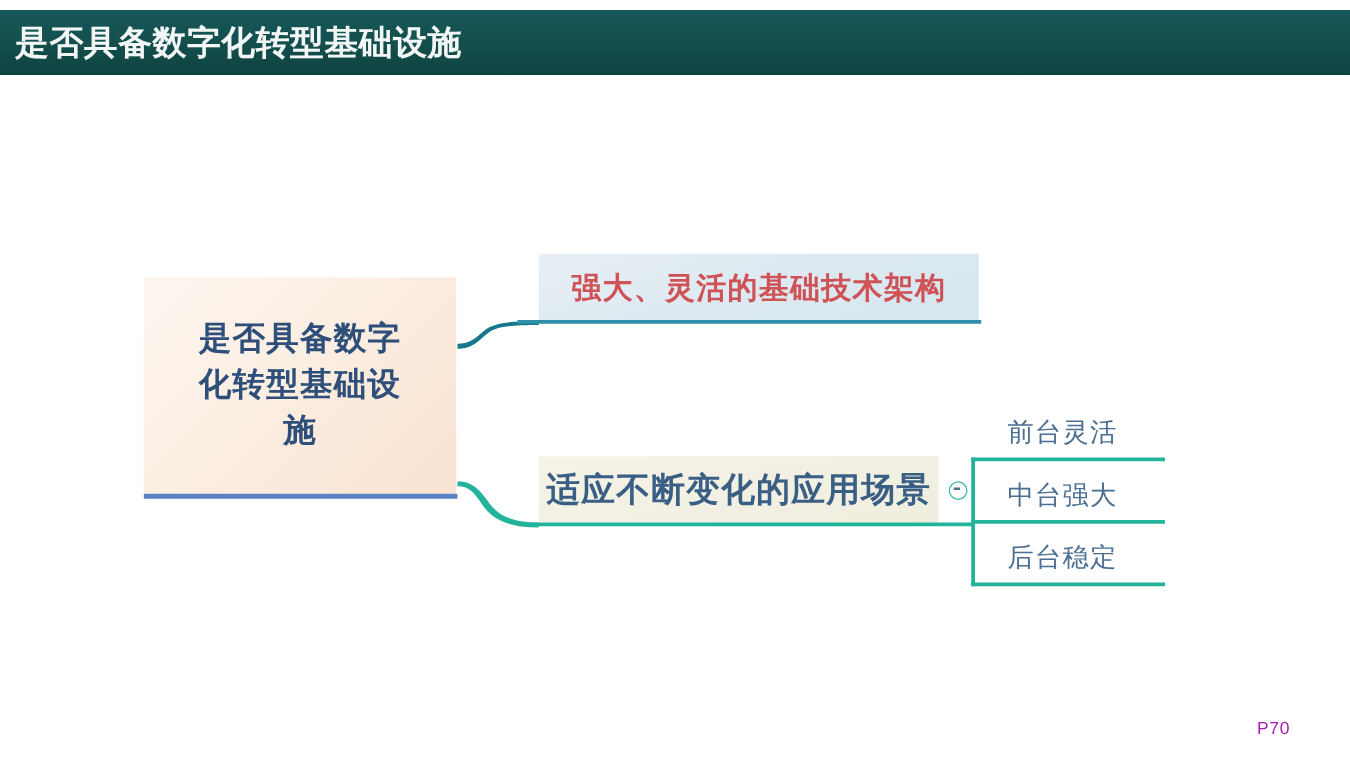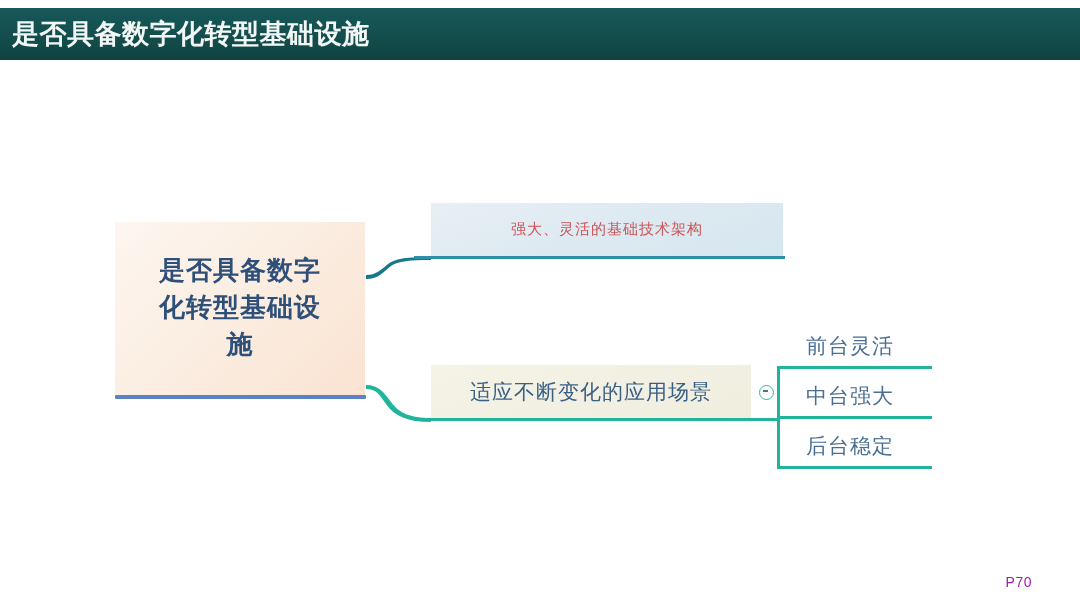--- a/index.html
+++ b/index.html
@@ -94,22 +94,22 @@
     top: 143px;
     width: 352px;
     height: 53px;
     background: linear-gradient(160deg, #e7eff4 0%, #dce9f1 55%, #d6e7ef 100%);
     display: flex;
     align-items: center;
     justify-content: center;
   }
   .branch1-text {
     color: #cf5257;
-    font-size: 15px;
-    font-weight: 400;
+    font-size: 24px;
+    font-weight: 700;
     letter-spacing: 1px;
     white-space: nowrap;
     font-family: "Liberation Sans", "DejaVu Sans", sans-serif;
   }
   .branch1-underline {
     position: absolute;
     left: 414px;
     top: 196px;
     width: 371px;
     height: 3px;
@@ -123,22 +123,22 @@
     top: 305px;
     width: 320px;
     height: 53px;
     background: linear-gradient(160deg, #f4f3e6 0%, #f1f0e3 55%, #efeede 100%);
     display: flex;
     align-items: center;
     justify-content: center;
   }
   .branch2-text {
     color: #3a5f85;
-    font-size: 21px;
-    font-weight: 400;
+    font-size: 27px;
+    font-weight: 700;
     letter-spacing: 1px;
     white-space: nowrap;
     font-family: "Liberation Sans", "DejaVu Sans", sans-serif;
   }
   .branch2-underline {
     position: absolute;
     left: 414px;
     top: 358px;
     width: 366px;
     height: 3px;

